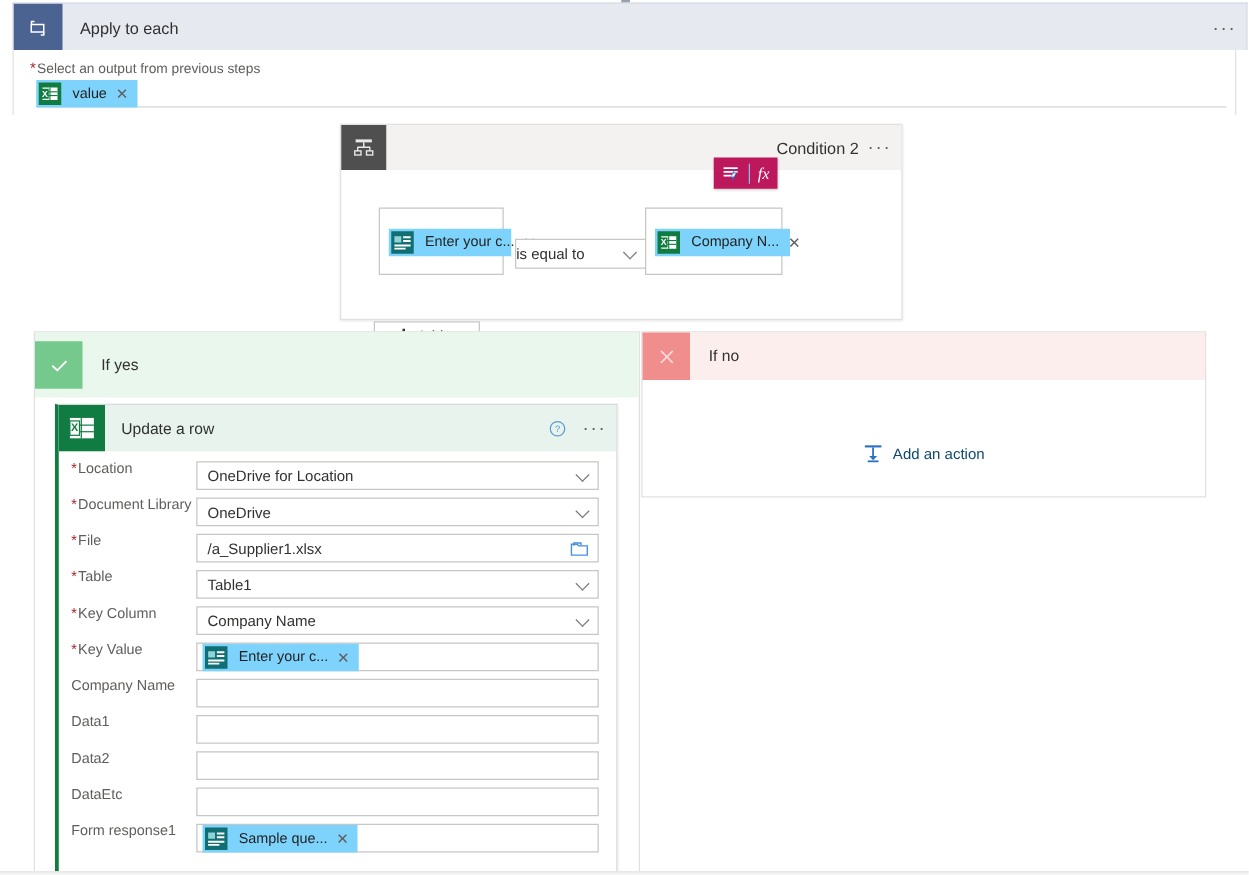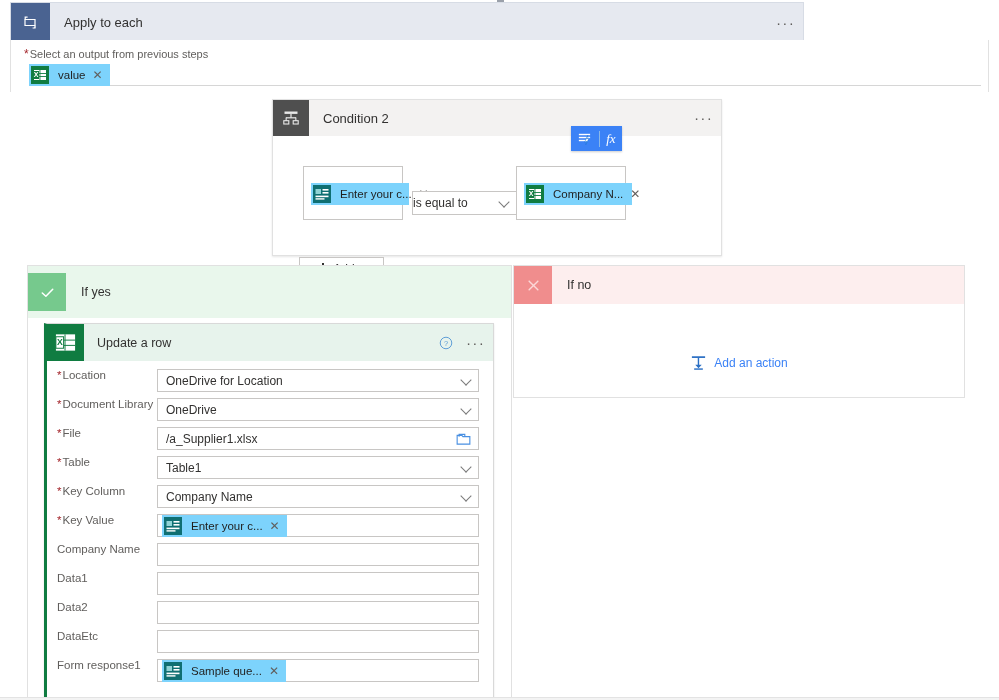--- a/index.html
+++ b/index.html
@@ -36,21 +36,21 @@
     line-height: 6px; padding-bottom: 6px;
   }
   .help-btn {
     width: 26px; height: 39px;
     display: flex; align-items: center; justify-content: center;
   }
 
   
   #apply-each {
     position: absolute; left: 10px; top: 2px;
-    width: 794px; height: 38px;
+    width: 988px; height: 38px;
     background: #e6e9f0;
     border: 1px solid #d7dce5;
     border-bottom: none;
   }
   #apply-each .card-icon { background: #4a6391; }
   #apply-each-body {
     position: absolute; left: 10px; top: 40px;
     width: 979px; height: 52px;
     background: #ffffff;
     border-left: 1px solid #e1e1e1;
@@ -81,20 +81,21 @@
     line-height: 1;
   }
 
   
   #condition-card {
     position: absolute; left: 272px; top: 99px;
     width: 450px; height: 157px;
     background: #ffffff;
     border: 1px solid #e1e1e1;
     box-shadow: 0 1px 2px rgba(0,0,0,.10);
+    text-align: right;
   }
   #condition-card .card-header { background: #f3f2f1; height: 36px; }
   #condition-card .card-icon { background: #4f4f4f; width: 36px; height: 36px; flex-basis: 36px;}
   #condition-body { position: relative; height: 120px; }
 
   .cond-operand {
     position: absolute;
     border: 1px solid #c8c6c4;
     background: #fff;
   }
@@ -108,21 +109,21 @@
   .chev {
     position: absolute; right: 8px; top: 50%;
     width: 8px; height: 8px; margin-top: -5px;
     border-right: 1.3px solid #7a7a7a;
     border-bottom: 1.3px solid #7a7a7a;
     transform: rotate(45deg);
   }
   #dyn-toolbar {
     position: absolute; left: 571px; top: 126px;
     width: 51px; height: 25px;
-    background: #3b82f6;
+    background: #be185d;
     display: flex; align-items: center;
     box-shadow: 0 1px 2px rgba(0,0,0,.2);
   }
   #dyn-toolbar .tb-sep { width: 1px; height: 16px; background: #8ab8e8; }
   #dyn-toolbar .tb-btn { flex: 1 1 auto; display: flex; align-items: center; justify-content: center; }
   .fx-glyph { color: #fff; font-family: "Liberation Serif", serif; font-style: italic; font-size: 13px; }
 
   #add-btn {
     position: absolute; left: 298px; top: 220px;
     width: 85px; height: 23px;
@@ -170,21 +171,21 @@
     display: flex; align-items: center; justify-content: center;
   }
   .branch-label {
     font-size: 12.5px; color: #323130; padding-left: 15px;
   }
 
   #add-action-link {
     position: absolute; left: 0; right: 0; top: 88px;
     display: flex; align-items: center; justify-content: center;
     gap: 7px;
-    font-size: 12px; color: #3b82f6;
+    font-size: 12px; color: #0c4a6e;
   }
 
   
   #update-row {
     position: absolute; left: 44px; top: 323px;
     width: 450px; height: 377px;
     background: #fff;
     border: 1px solid #d9d9d9;
     border-left: 3px solid #107c41;
     box-shadow: 0 1px 2px rgba(0,0,0,.10);

